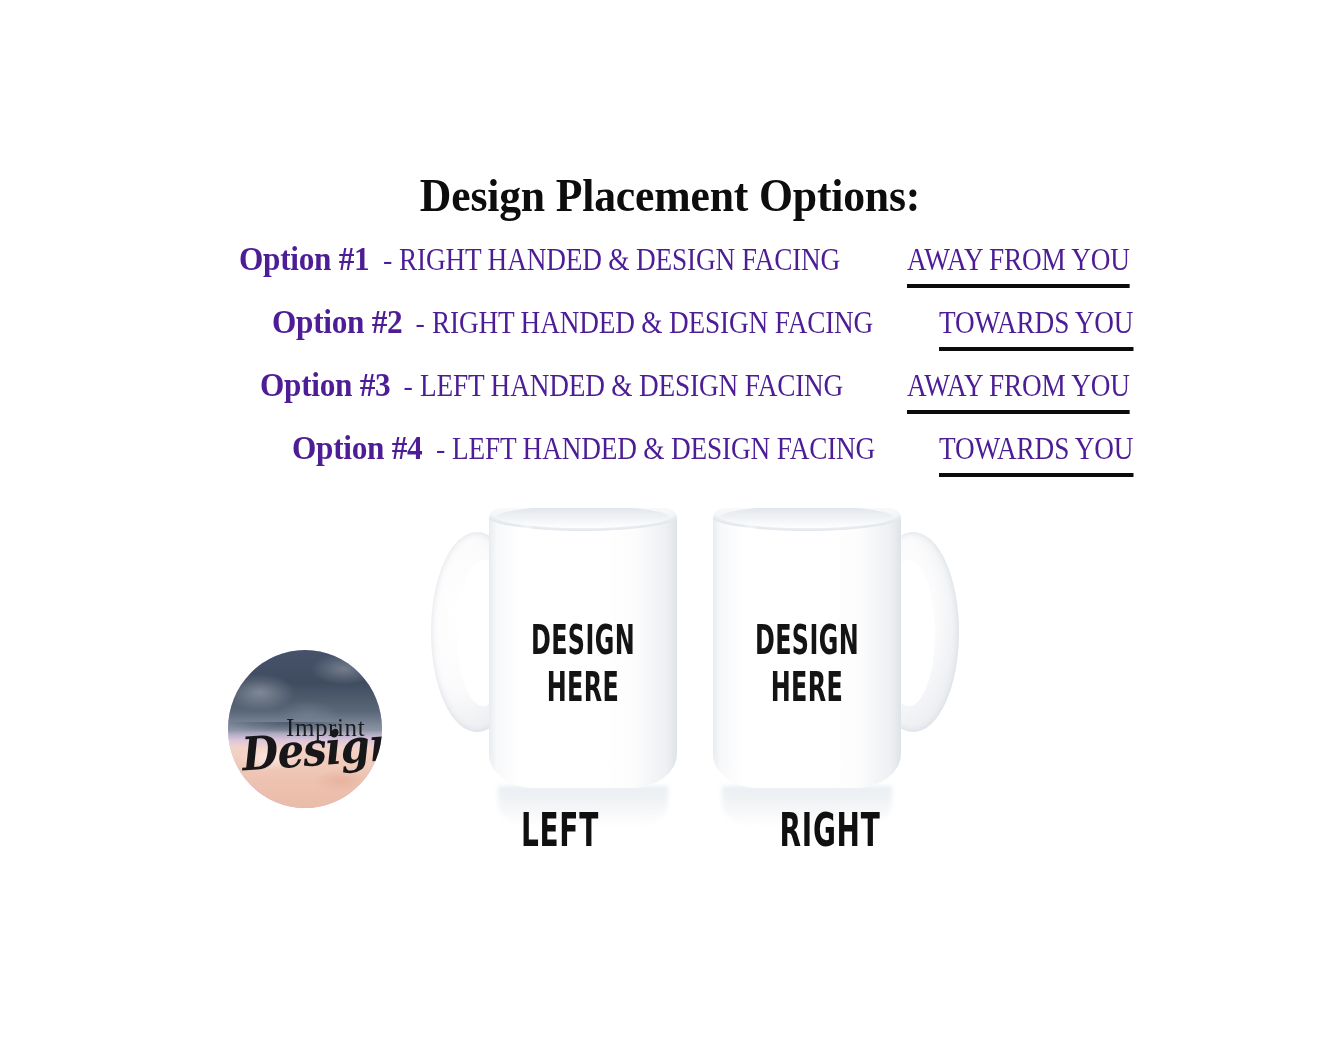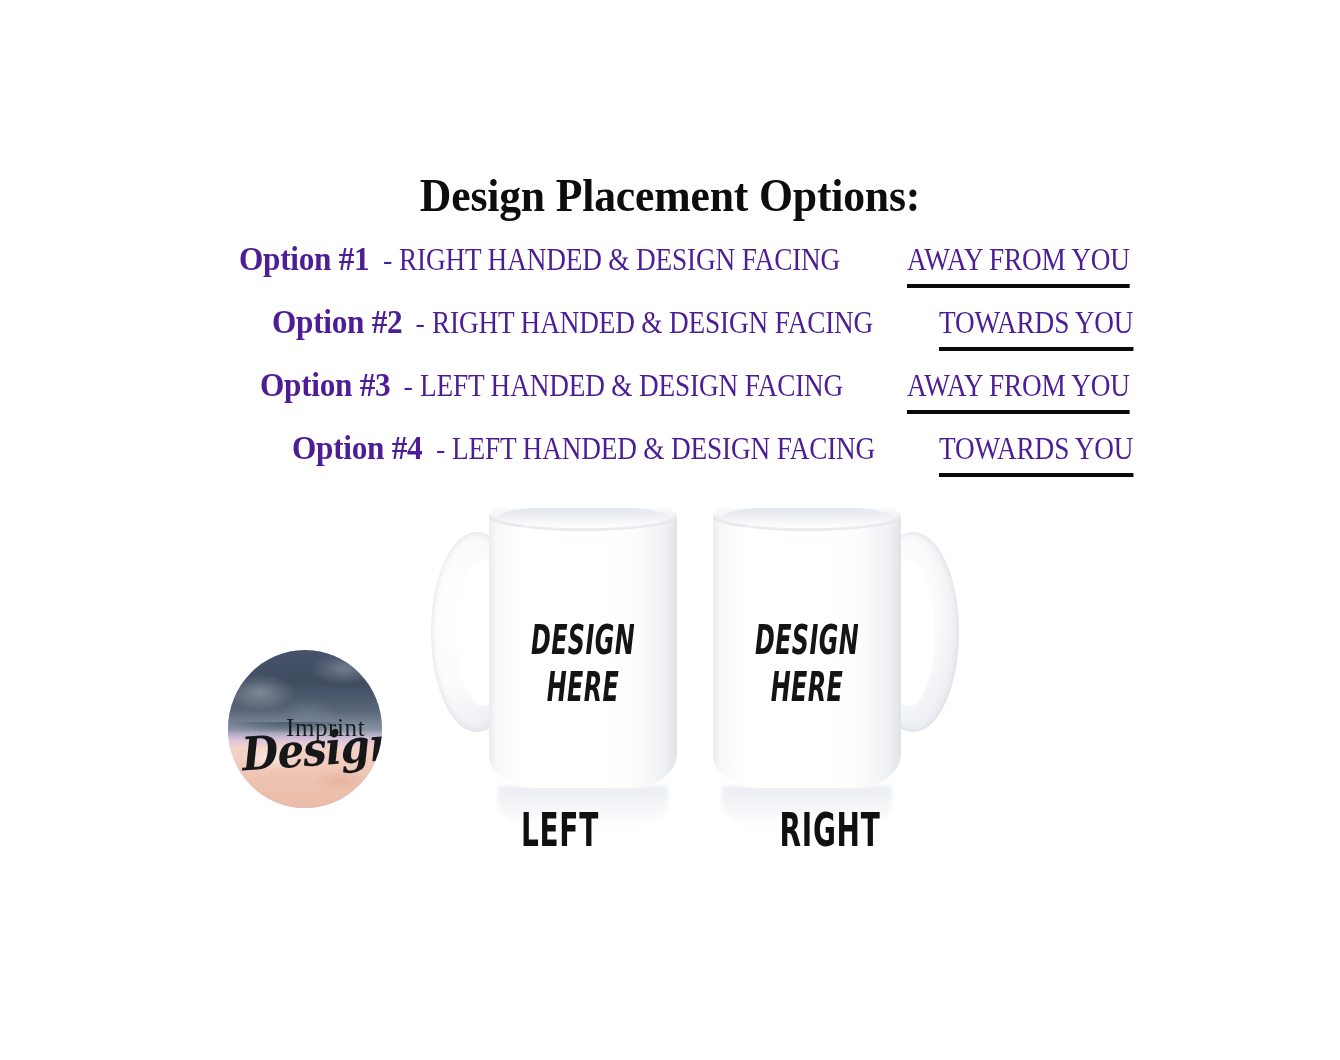--- a/index.html
+++ b/index.html
@@ -139,21 +139,20 @@
     background:
       linear-gradient(to right,
         #e9ecef 0%,
         #f7f8f9 4%,
         #ffffff 16%,
         #ffffff 62%,
         #fcfcfd 78%,
         #eef0f3 94%,
         #dfe3e8 100%);
     overflow: hidden;
-    font-style: italic;
   }
   .mug-left  .mug-body { left: 64px; }
   .mug-right .mug-body { left: 18px; }
 
   
   .mug-rim {
     position: absolute;
     top: -9px;
     left: -4px;
     width: 196px;

